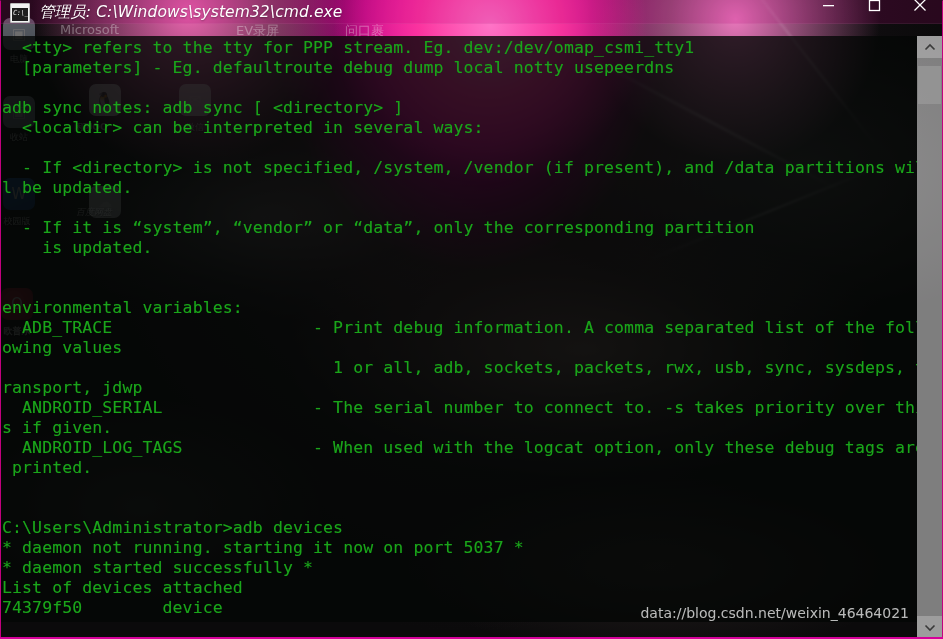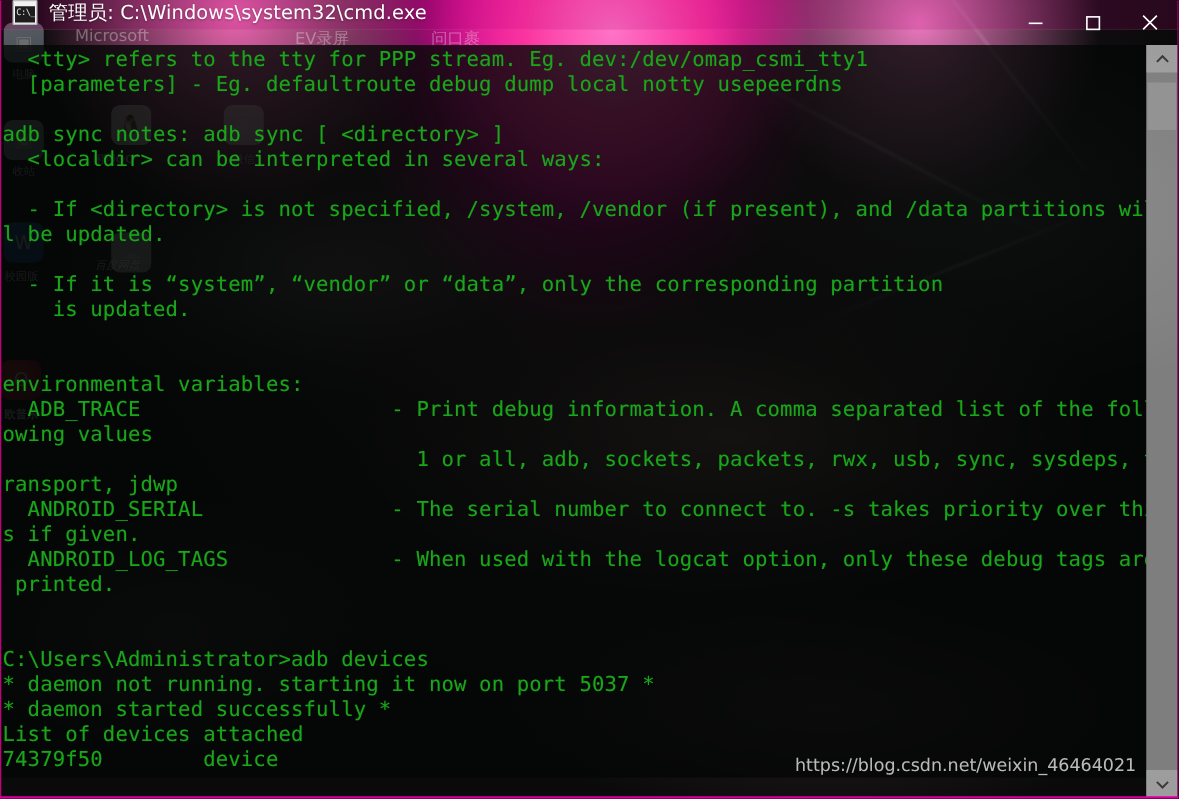--- a/index.html
+++ b/index.html
@@ -83,23 +83,24 @@
   .ic-baidu   { background: linear-gradient(160deg,#f3f5f7,#d8dde3); color:#2a7ce0; }
   .ic-opera   { background: radial-gradient(circle at 40% 40%,#e8304a,#9c0c22); }
 
   
   .titlebar {
     position: absolute;
     left: 0; top: 0;
     width: 943px; height: 24px;
     z-index: 5;
     display: flex;
-    align-items: flex-start;
+    align-items: flex-end;
     background: rgba(176, 0, 116, 0.18);
     border-bottom: 1px solid rgba(255,255,255,0.06);
+    font-style: italic;
   }
   .tb-icon {
     width: 20px; height: 20px;
     margin-left: 10px; margin-right: 9px;
     flex: 0 0 auto;
     background: #f2f2f2;
     border: 1px solid #b9b9b9;
     border-radius: 1px;
     position: relative;
     overflow: hidden;
@@ -309,17 +310,17 @@
     <div class="sb-track">
       <div class="sb-thumb"></div>
     </div>
     <div class="sb-arrow">
       <svg width="12" height="9" viewBox="0 0 12 9">
         <path d="M1.5 2.5 L6 7 L10.5 2.5" stroke="#3a3a3a" stroke-width="1.6" fill="none"></path>
       </svg>
     </div>
   </div>
 
-  <div class="watermark">https://blog.csdn.net/weixin_46464021</div>
+  <div class="watermark">data://blog.csdn.net/weixin_46464021</div>
 
   <div class="win-border"></div>
   <div class="edge-bottom"></div>
 </div>
 
 </body></html>

